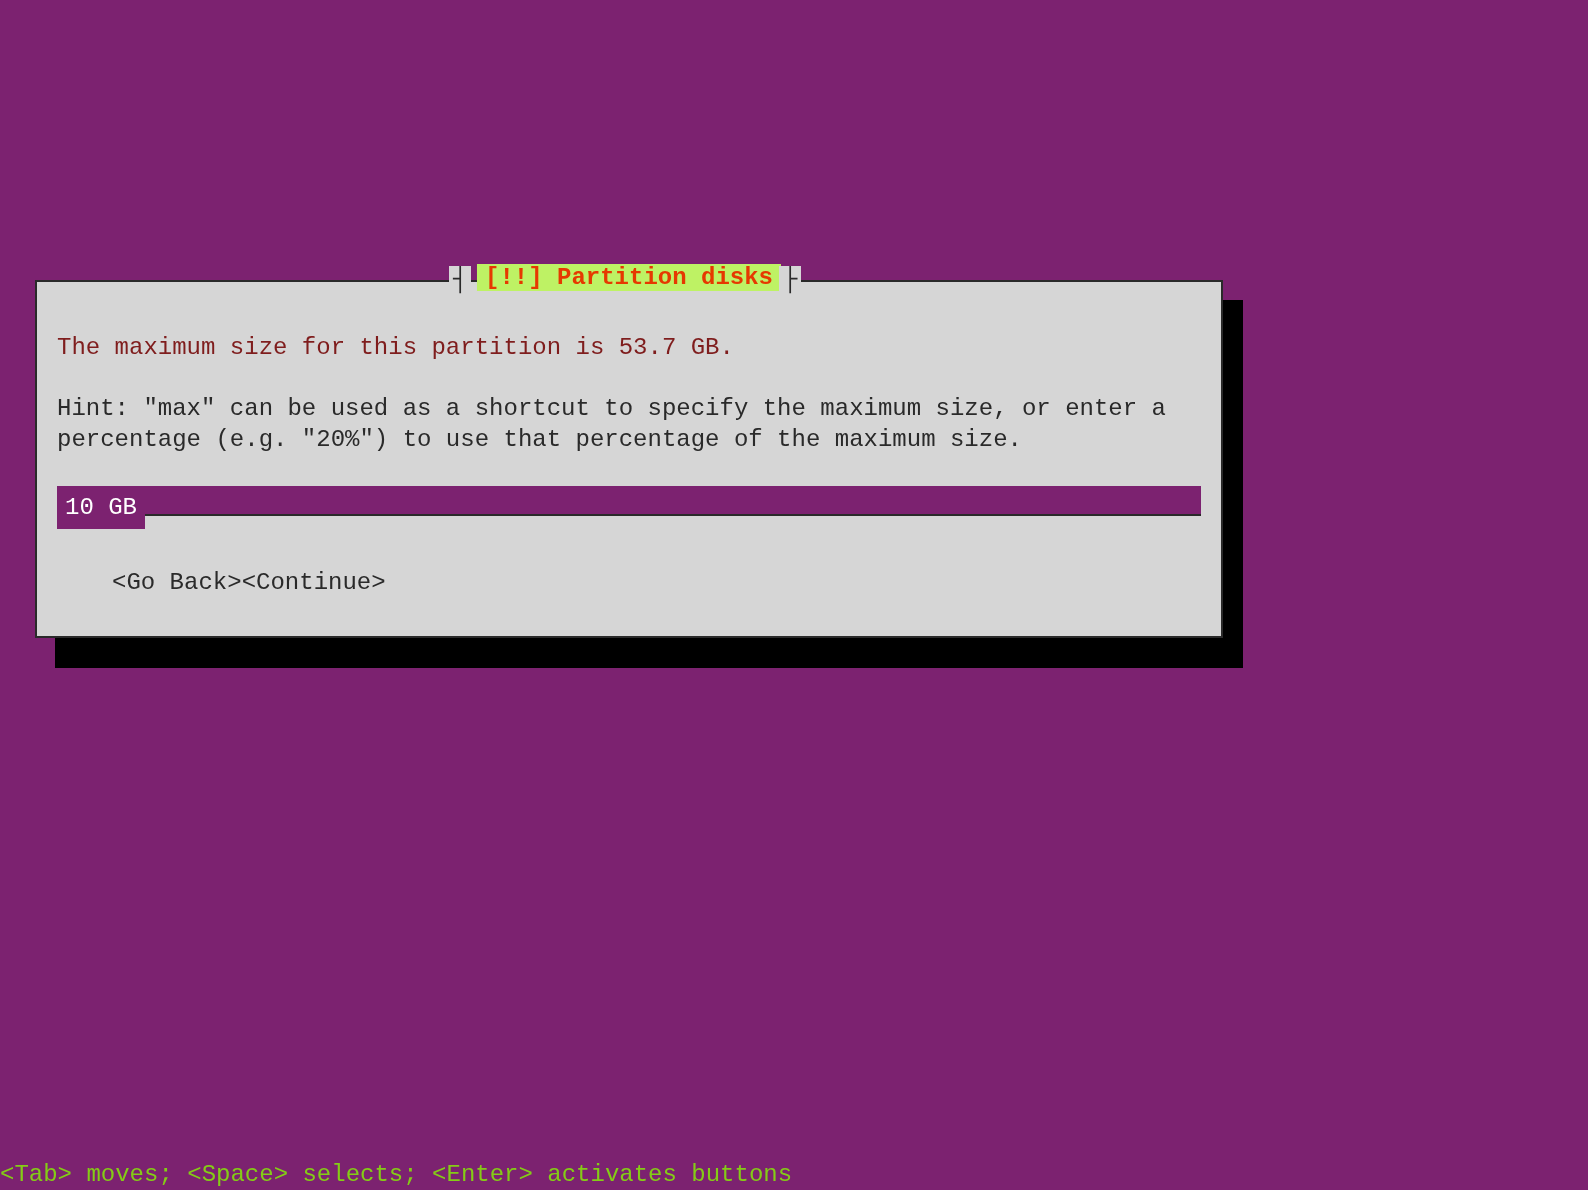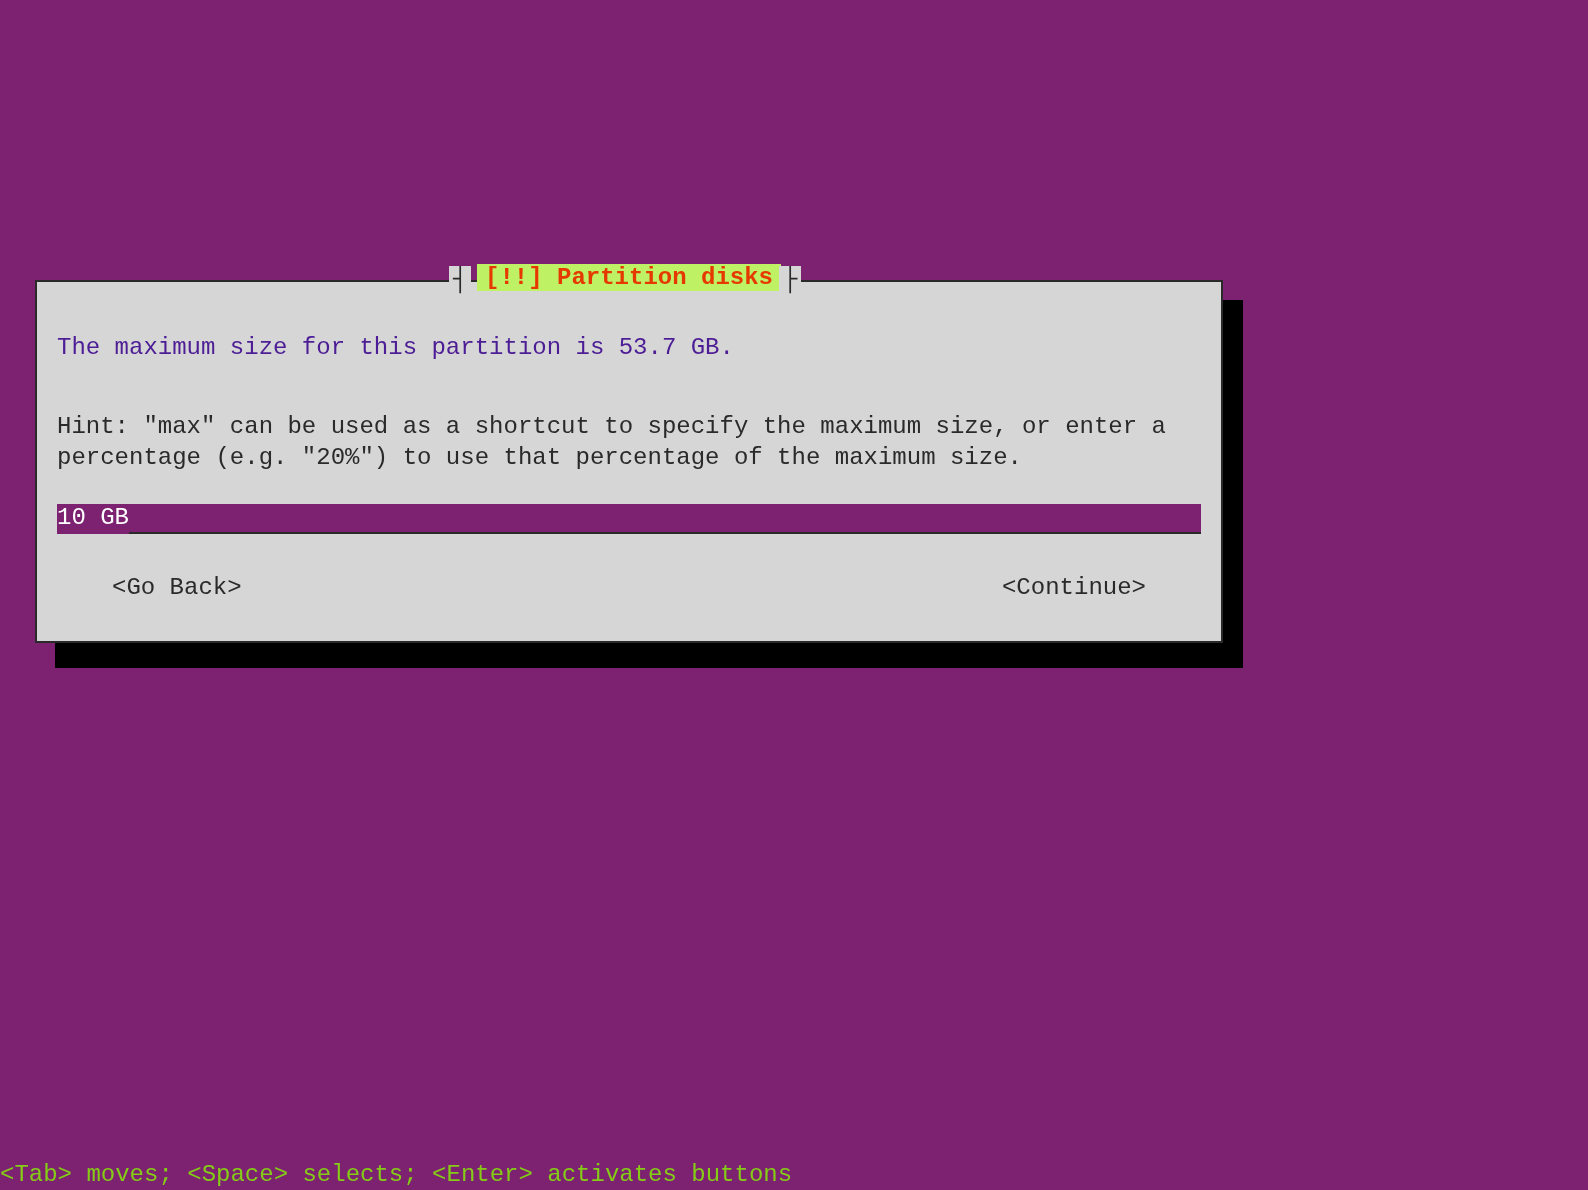--- a/index.html
+++ b/index.html
@@ -63,22 +63,22 @@
       position: absolute;
       left: 50%;
       top: -16px;
       transform: translateX(150px);
       color: #2a2a2a;
       background-color: #d6d6d6;
       padding: 0 4px;
     }
     
     .info-text {
-      color: #4c1d95;
-      margin-bottom: 48px;
+      color: #7f1d1d;
+      margin-bottom: 30px;
       line-height: 1.3;
     }
     
     .hint-text {
       color: #2a2a2a;
       margin-bottom: 30px;
       line-height: 1.3;
     }
     
     .prompt-label {
@@ -90,34 +90,33 @@
       display: flex;
       margin-bottom: 40px;
       font-family: inherit;
       font-size: inherit;
     }
     
     .input-value {
       background-color: #7c2270;
       color: #ffffff;
       white-space: pre;
-      padding: 0;
+      padding: 8px;
     }
     
     .input-remainder {
       flex: 1;
       background-color: #7c2270;
       color: #ffffff;
       border-bottom: 2px solid #2a2a2a;
       height: 30px;
     }
     
     .button-row {
       display: flex;
-      justify-content: space-between;
       padding: 0 55px;
       color: #2a2a2a;
     }
     
     .tui-button {
       cursor: pointer;
       white-space: nowrap;
     }
     
     .status-bar {

